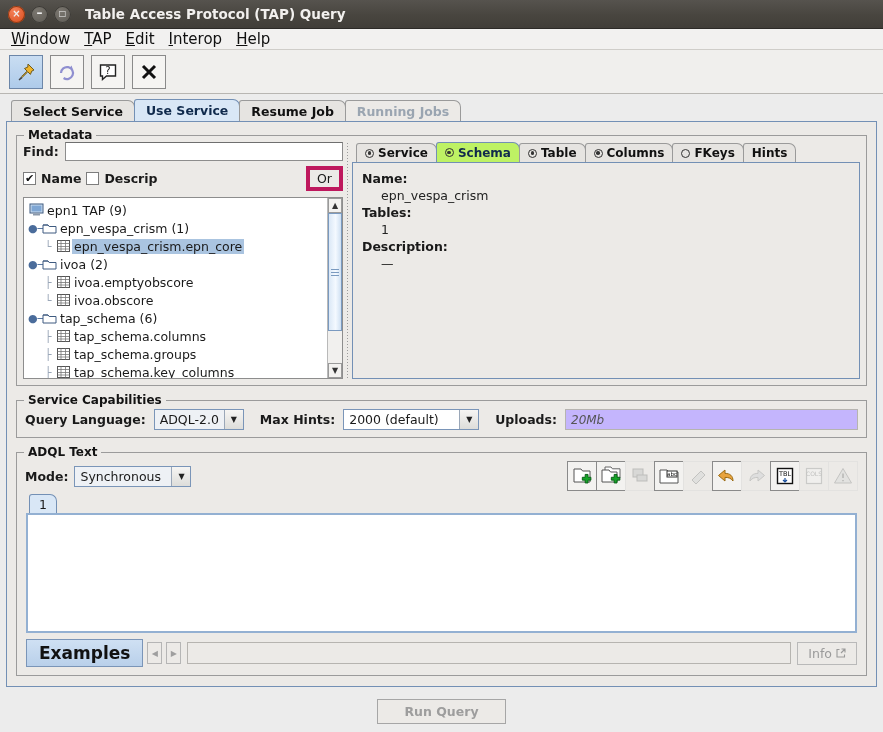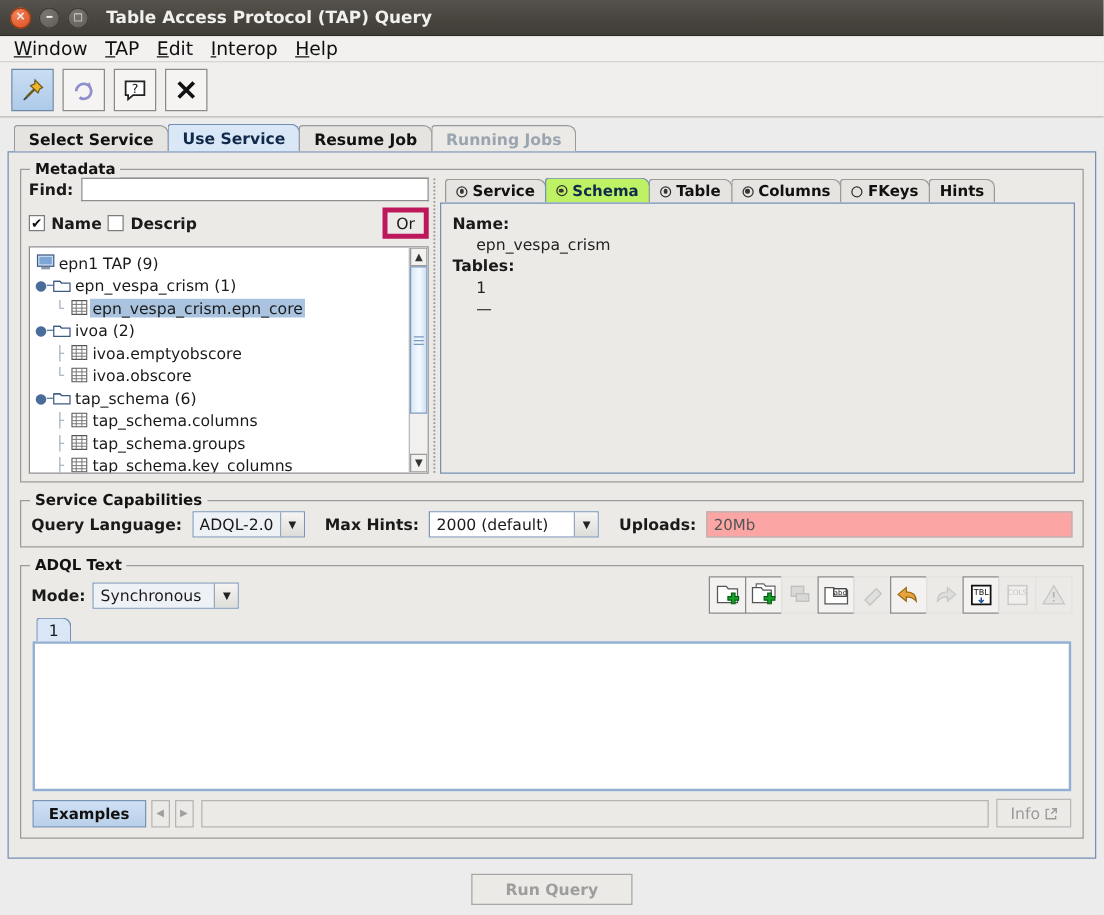--- a/index.html
+++ b/index.html
@@ -144,38 +144,38 @@
   
   .caprow{ display:flex; align-items:center; gap:8px; padding:8px 8px 7px 8px; }
   .boldlbl{ font-weight:bold; font-size:12.5px; }
   .combo{ display:flex; height:21px; border:1px solid #7a95b8; background:#fff; }
   .combo .cval{ padding:1px 5px; display:flex; align-items:center; font-size:12.5px;
                 background:#eef1f5; min-width:40px;}
   .combo.white .cval{ background:#fff; }
   .combo .carrow{ width:19px; background:linear-gradient(180deg,#f6f5f3,#ddddda);
                   border-left:1px solid #9aa7b8; display:flex; align-items:center;
                   justify-content:center; font-size:8px; color:#222;}
-  .uploadval{ flex:1; height:21px; background:#fca5a5; border:1px solid #b6b4b0;
-              display:flex; align-items:center; padding:0 5px; font-size:12px; color:#555;}
+  .uploadval{ flex:1; height:21px; background:#c4b5fd; border:1px solid #b6b4b0;
+              display:flex; align-items:center; padding:0 5px; font-size:12px; color:#555;font-style:italic;}
 
   
   .adqlhdr{ display:flex; align-items:center; padding:8px 8px 2px 8px; }
   .icontoolbar{ margin-left:auto; display:flex; }
   .ibtn{ width:30px; height:30px; border:1px solid #8a8a8a; background:#f3f2f0;
          display:flex; align-items:center; justify-content:center; margin-left:-1px;}
   .ibtn.off{ border-color:#e3e2e0; background:#eceae7; }
   .qtabrow{ display:flex; align-items:flex-end; padding-left:12px; height:20px; }
   .qtab{ height:19px; min-width:26px; padding:0 9px; display:flex; align-items:center;
          justify-content:center; background:#d9e7f6; border:1px solid #7390b5;
          border-bottom:none; border-radius:3px 7px 0 0; font-size:12.5px;}
   .editor{ margin:0 9px; height:120px; background:#fff;
            border:2px solid #93b0d2; }
   .bottombar{ display:flex; align-items:center; gap:0; padding:6px 9px 8px 9px;}
   .exbtn{ border:1px solid #7a95b8; background:linear-gradient(180deg,#cfe0f3,#b9d0ea);
-          padding:3px 12px; font-weight:bold; font-size:12px; color:#111;}
+          padding:3px 12px; font-weight:bold; font-size:17px; color:#111;}
   .navbtn{ width:15px; height:22px; border:1px solid #b5b5b5; background:#eceae7;
            display:flex; align-items:center; justify-content:center; font-size:8px;
            color:#9f9f9f; margin-left:4px;}
   .exfield{ flex:1; height:22px; margin-left:6px; background:#eceae7;
             border:1px solid #b6b4b0; }
   .infobtn{ margin-left:6px; border:1px solid #b9b9b9; background:#eceae7;
             padding:3px 10px; font-size:12.5px; color:#9a9a9a;
             display:flex; align-items:center; gap:4px;}
 
   .runwrap{ display:flex; justify-content:center; margin-top:12px; }
@@ -432,20 +432,21 @@
           </div>
           <div class="stab">
             <span>Hints</span>
           </div>
         </div>
         <div class="infopanel">
           <div class="ipkey">Name:</div>
           <div class="ipval">epn_vespa_crism</div>
           <div class="ipkey">Tables:</div>
           <div class="ipval">1</div>
+          <div class="ipkey">Description:</div>
           <div class="ipval">—</div>
         </div>
       </div>
 
     </div>
   </div>
 
   <div class="group" style="margin-top:14px;text-align:right;">
     <div class="glabel">Service Capabilities</div>
     <div class="caprow">

